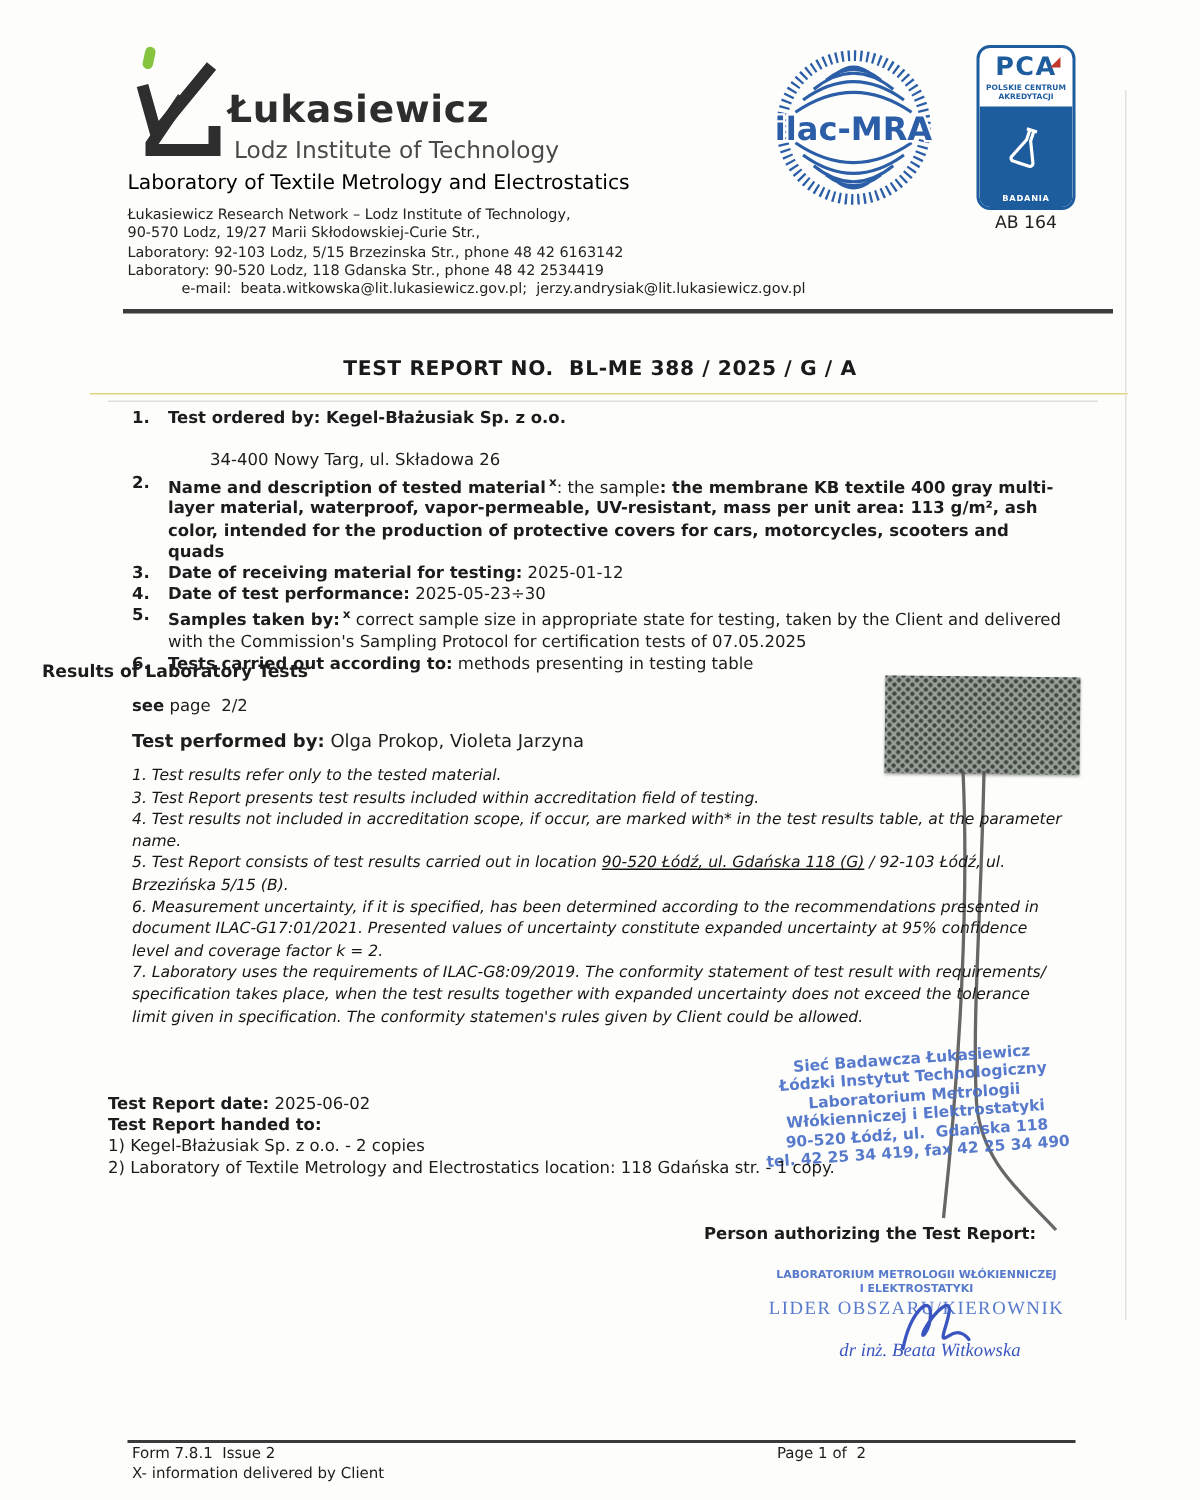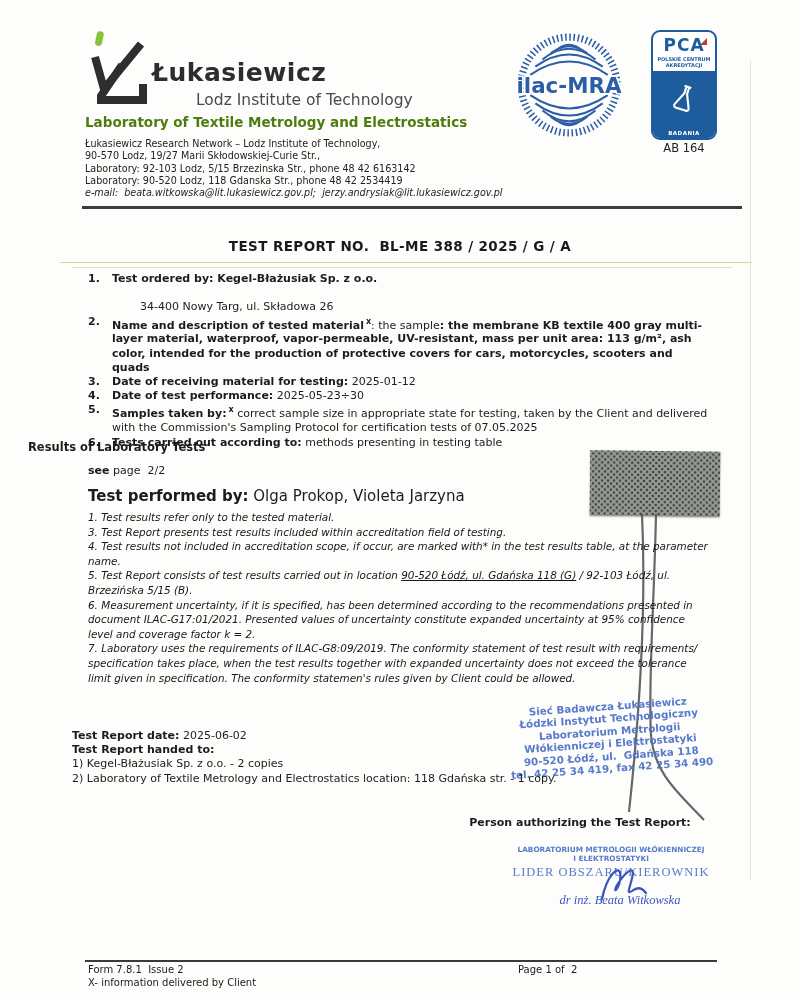--- a/index.html
+++ b/index.html
@@ -3,24 +3,24 @@
 <meta charset="utf-8">
 <style>
   html,body{margin:0;padding:0;background:#e9e9e9;}
   #page{position:relative;width:800px;height:1000px;background:#fdfdfb;overflow:hidden;
         font-family:"DejaVu Sans","Liberation Sans",sans-serif;color:#1c1c1c;}
   .abs{position:absolute;}
   .pre{white-space:pre-wrap;}
 
   
   #brand-name{left:152px;top:58px;font-size:25px;font-weight:bold;color:#2d2d2d;letter-spacing:.5px;}
-  #institute{left:156px;top:91px;font-size:15.5px;color:#4a4a4a;margin-left:40px;}
-  #lab-title{left:85px;top:114px;font-size:13.5px;font-weight:bold;color:#4d7c0f;}
+  #institute{left:156px;top:91px;font-size:15.5px;color:#4a4a4a;}
+  #lab-title{left:85px;top:114px;font-size:13.5px;font-weight:normal;color:#000000;}
   #address{left:85px;top:138px;font-size:9.6px;line-height:12.3px;color:#222;}
-  #email-line{font-style:italic;}
+  #email-line{margin-left:36px;}
   #top-rule{left:82px;top:206px;width:660px;height:3px;background:#3c3c3c;}
 
   
   #ilac-logo{left:516px;top:32px;}
   #pca-wrap{left:651px;top:30px;width:66px;}
   #pca-box{width:62px;height:106px;border:2.5px solid #1d5d9e;border-radius:9px;overflow:hidden;background:#fff;margin:0 auto;}
   .pca-word{position:relative;text-align:center;font-size:17px;font-weight:bold;color:#1d5d9e;letter-spacing:1px;line-height:20px;margin-top:3px;}
   .pca-red{position:absolute;right:8px;top:3px;width:0;height:0;border-left:7px solid transparent;border-bottom:7px solid #c0392b;}
   .pca-sub{text-align:center;font-size:5px;font-weight:bold;color:#1d5d9e;line-height:6px;margin-top:1px;}
   .pca-bottom{margin-top:3px;height:70px;background:#1d5d9e;position:relative;text-align:center;}
@@ -37,21 +37,21 @@
   #olist{left:88px;top:272px;width:624px;font-size:11px;line-height:14.2px;}
   .oitem{display:flex;}
   .onum{width:24px;font-weight:bold;flex:none;}
   .obody{flex:1;white-space:pre-wrap;}
   .b{font-weight:bold;}
   sup.xmark{font-size:8px;font-weight:bold;margin-left:2px;}
 
   
   #results-heading{left:0;top:440px;width:760px;text-align:left;font-size:11.5px;font-weight:bold;padding-left:28px;}
   #see-line{left:88px;top:464px;font-size:11px;}
-  #performed-line{left:88px;top:487px;font-size:15px;}
+  #performed-line{left:88px;top:487px;font-size:12px;}
 
   
   #swatch{left:590px;top:451px;width:130px;height:65px;transform:rotate(.6deg);
     background-color:#99a098;
     background-image:radial-gradient(#414641 1.2px,transparent 1.7px),radial-gradient(#414641 1.2px,transparent 1.7px);
     background-size:6px 6px;background-position:0 0,3px 3px;
     box-shadow:0 1px 2px rgba(0,0,0,.35);}
 
   
   #notes{left:88px;top:510px;width:620px;font-size:10.4px;font-style:italic;line-height:14.6px;color:#161616;}

